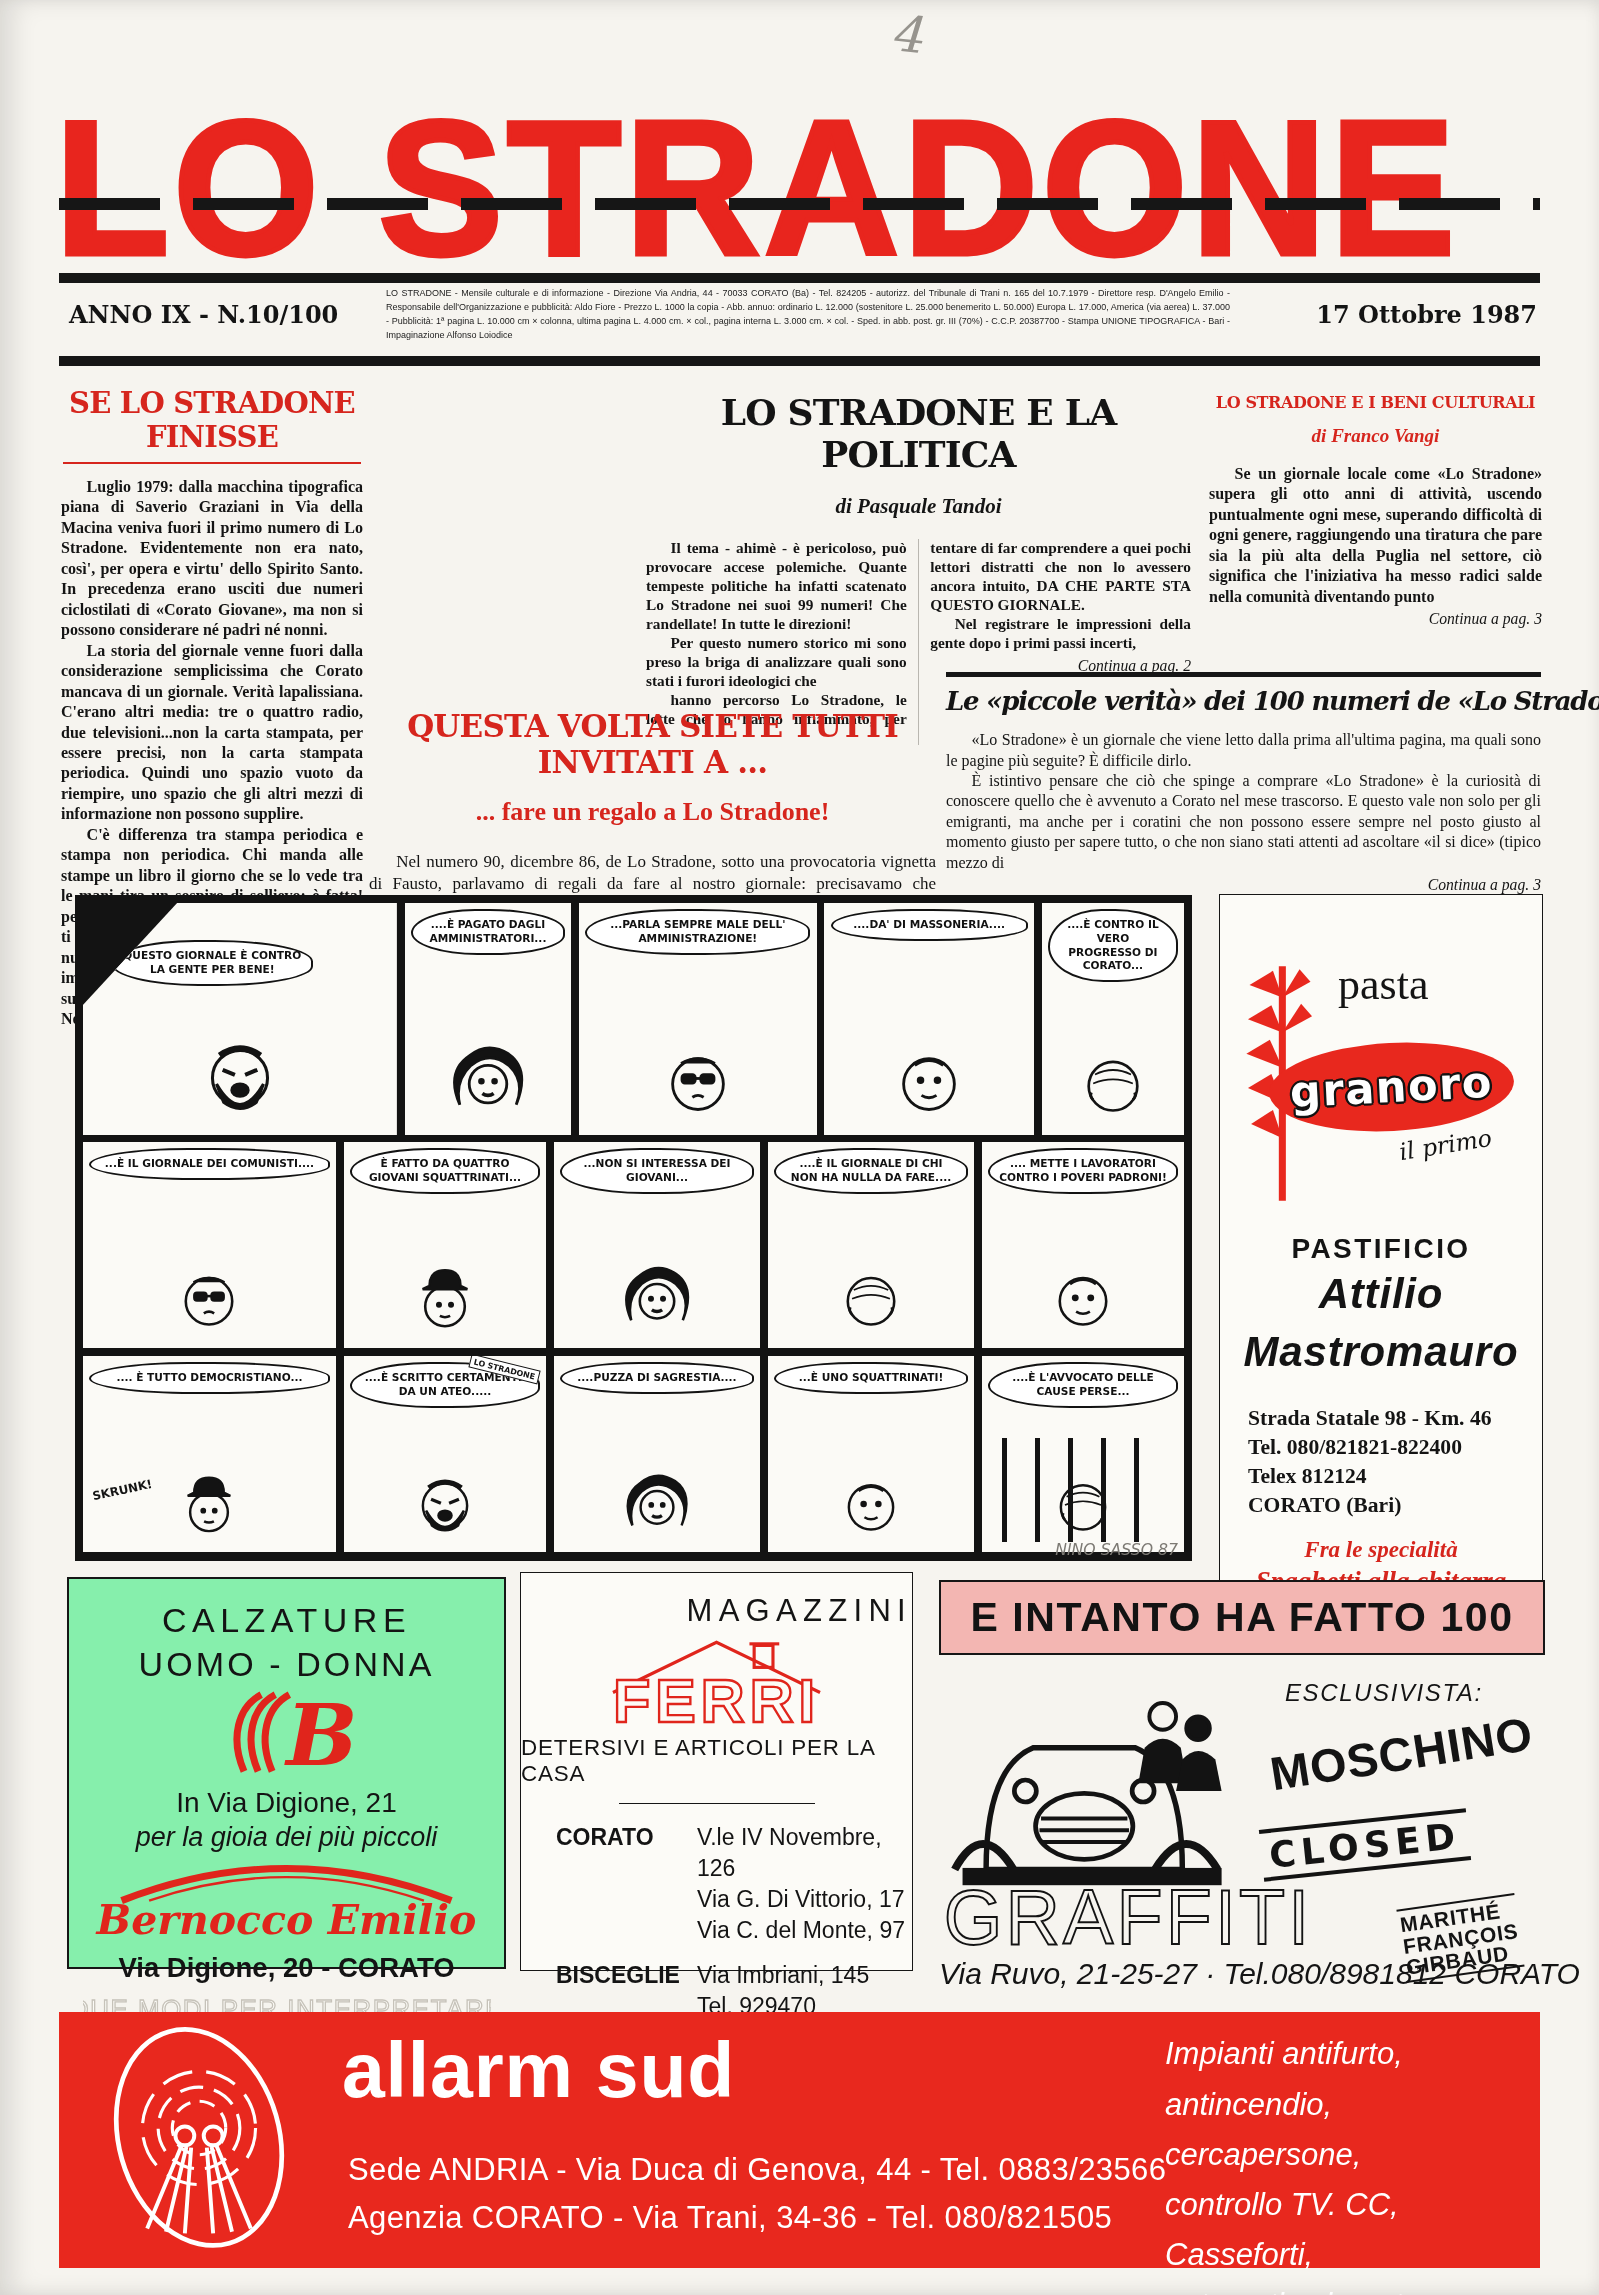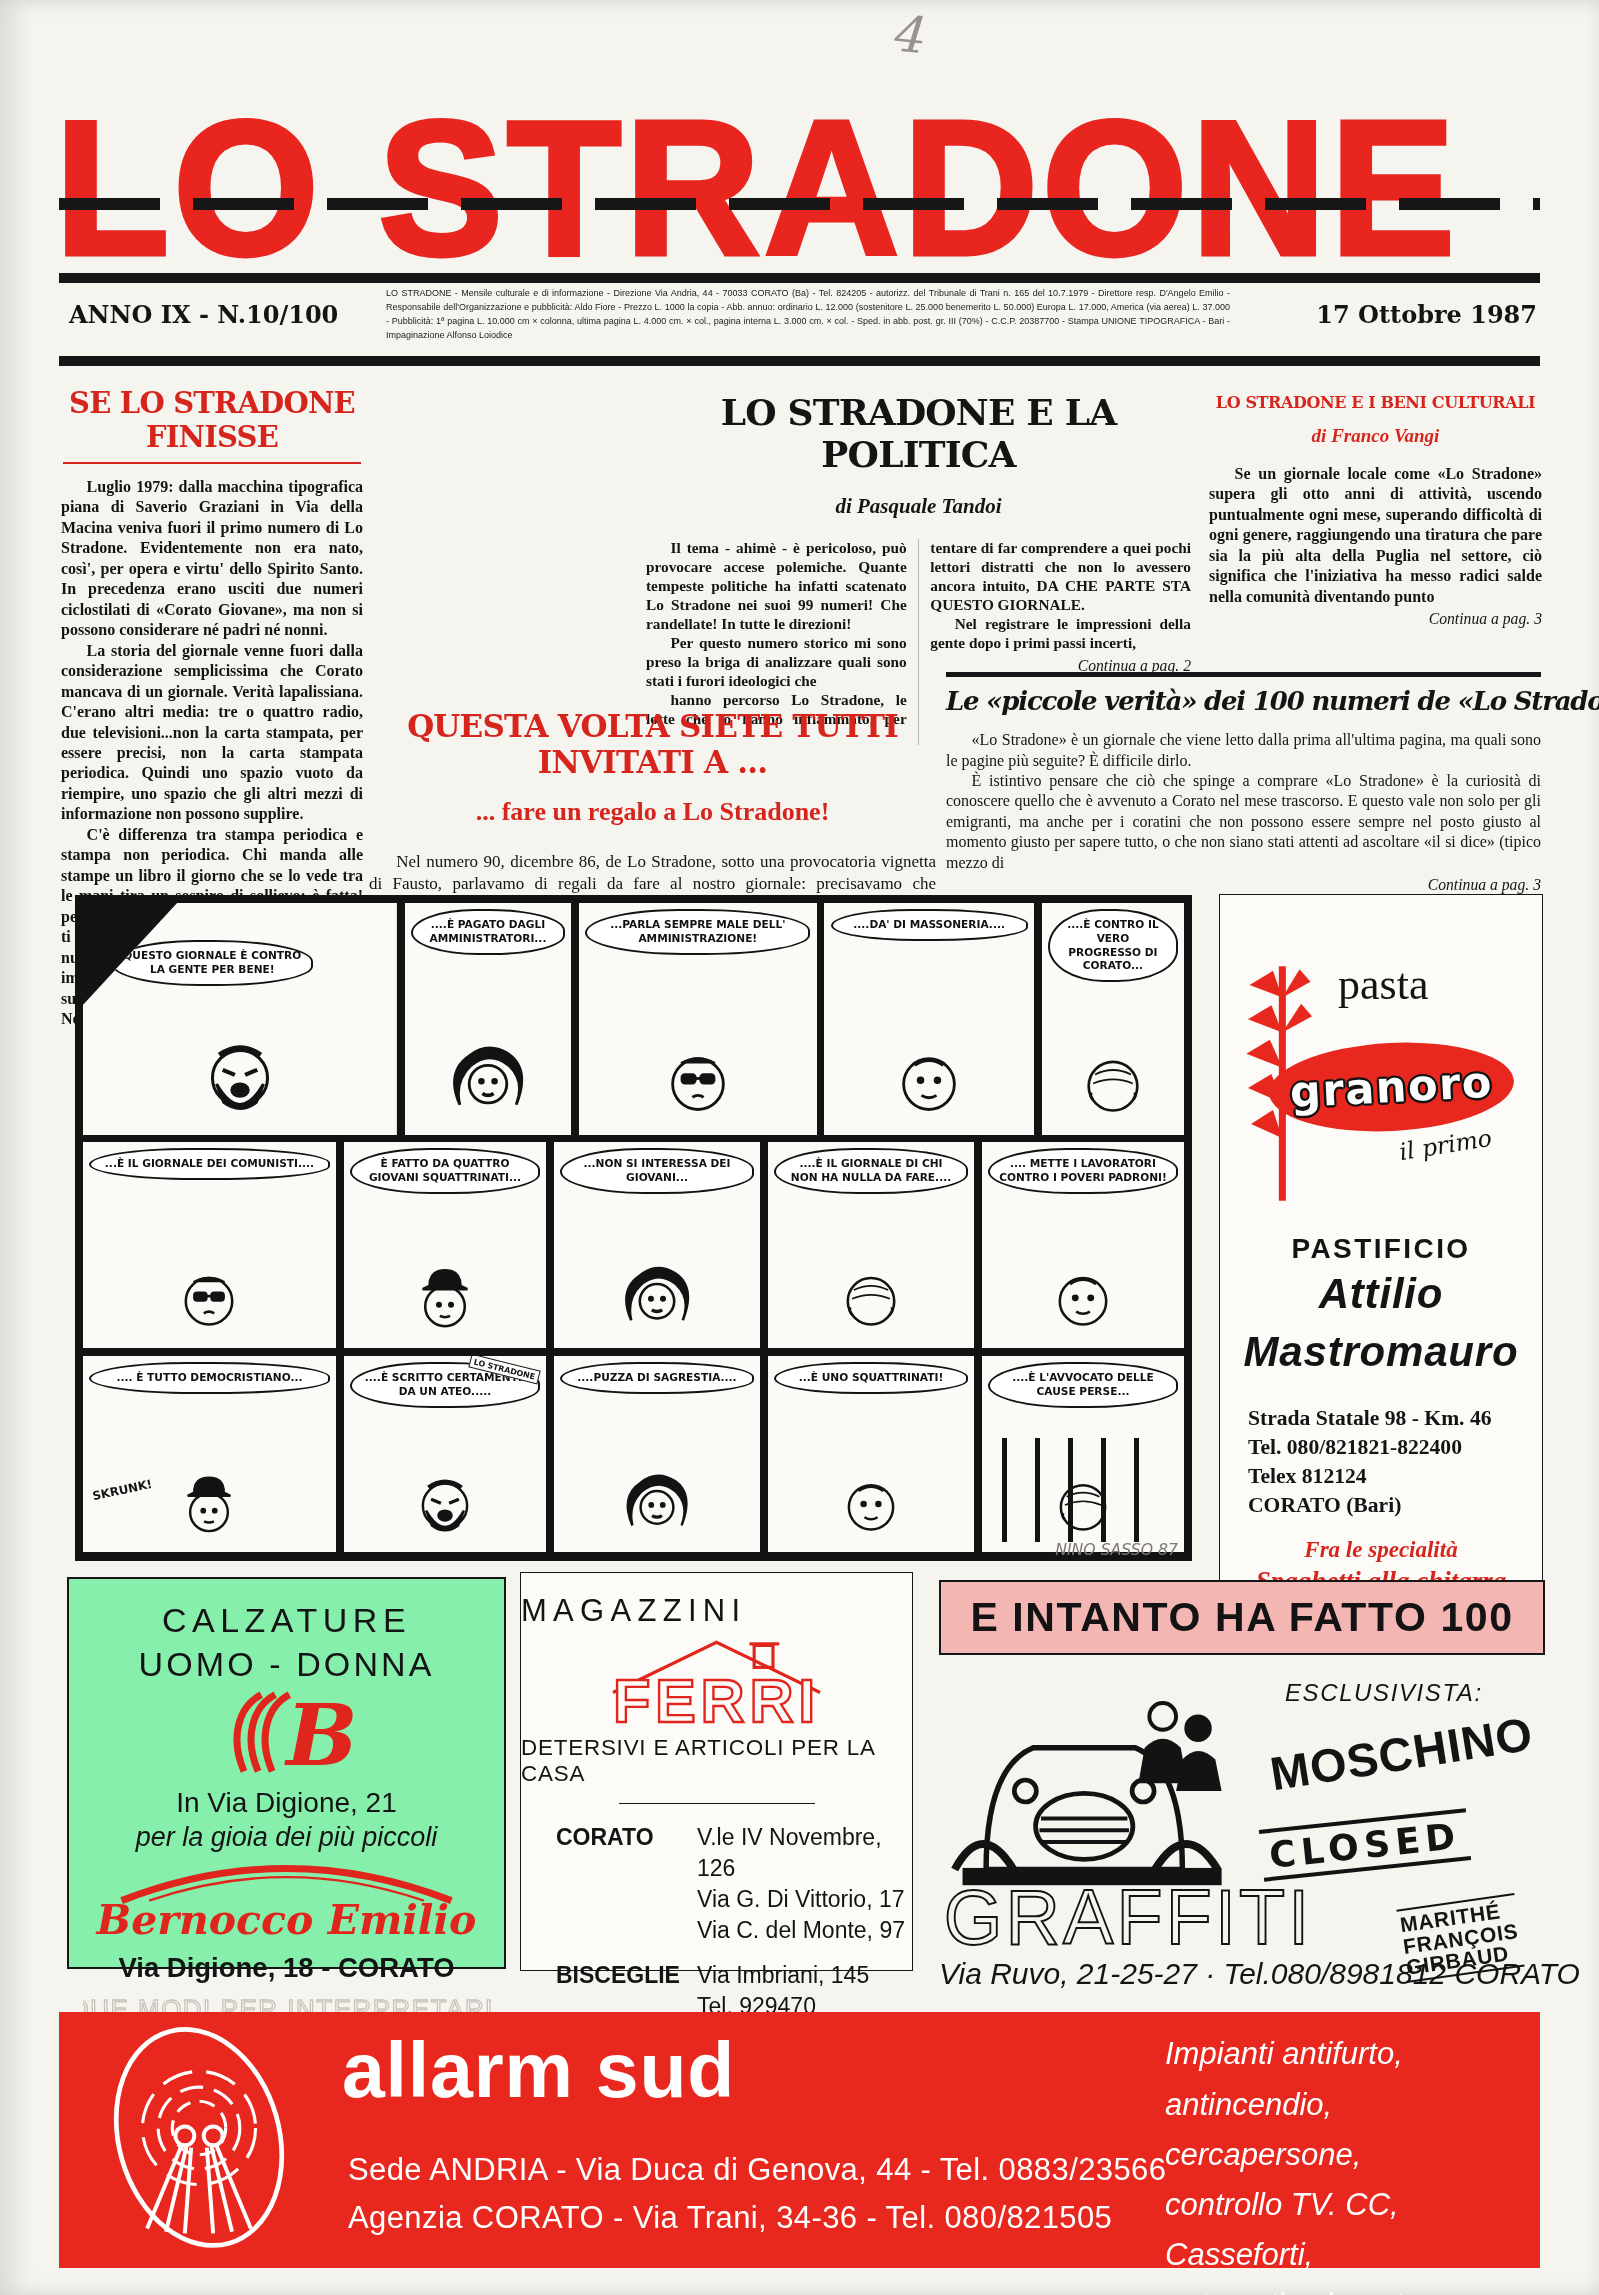--- a/index.html
+++ b/index.html
@@ -82,21 +82,21 @@
     text-align:center;font-family:"Liberation Sans",sans-serif;}
   #ad-calzature .l1{margin-top:22px;font-size:34px;letter-spacing:5.5px;}
   #ad-calzature .l2{margin-top:4.7px;font-size:34px;letter-spacing:3.1px;}
   #calz-line3{margin-top:7.9px;font-size:28px;}
   #calz-line4{font-style:italic;font-size:27px;margin-top:3.1px;}
   #calz-brand{color:#e0251c;font-weight:700;font-style:italic;font-size:41px;font-family:"DejaVu Serif",serif;margin-top:-11px;}
   #calz-line5{font-weight:700;font-size:27.5px;margin-top:7.9px;}
   
   #ad-ferri{left:520px;top:1572px;width:391px;height:397px;background:#fcfbf7;border:1.6px solid #161616;
     font-family:"Liberation Sans",sans-serif;}
-  #ferri-kicker{text-align:left;margin-top:20.4px;font-size:31px;letter-spacing:6.3px;}
+  #ferri-kicker{text-align:right;margin-top:20.4px;font-size:31px;letter-spacing:6.3px;}
   #ferri-line1{text-align:left;font-size:22.4px;letter-spacing:0.8px;margin-top:3.1px;}
   #ferri-div{width:196px;height:1.6px;background:#161616;margin:15.7px auto 17.3px auto;}
   .ferri-row{display:flex;margin:0 0 14px 35px;font-size:23px;line-height:1.35;}
   .ferri-city{width:141px;font-weight:700;flex:0 0 auto;}
   
   #ad-fatto100{left:939px;top:1580px;width:602px;height:71px;background:#f3b6b2;border:2.7px solid #161616;
     display:flex;align-items:center;justify-content:center;font-family:"Liberation Sans",sans-serif;
     font-weight:700;font-size:41px;letter-spacing:1.6px;color:#131313;}
   #ad-graffiti{left:939px;top:1665px;width:605px;height:330px;}
   #graf-esclusivista{left:346px;top:14px;font-family:"Liberation Sans",sans-serif;font-style:italic;font-size:24px;letter-spacing:1.6px;}
@@ -373,21 +373,21 @@
       <path d="M66,104 C48,62 58,22 88,6" stroke="#e0251c" stroke-width="9" fill="none"></path>
       <text x="84" y="96" font-family="DejaVu Serif, serif" font-style="italic" font-weight="bold" font-size="108" fill="#e0251c">B</text>
     </svg>
     <div id="calz-line3">In Via Digione, 21</div>
     <div id="calz-line4">per la gioia dei più piccoli</div>
     <svg width="369" height="46" viewBox="0 0 470 58" style="margin-top:4.7px;">
       <path d="M25,54 Q235,-28 445,54" stroke="#e0251c" stroke-width="9" fill="none"></path>
       <path d="M60,54 Q235,-6 410,54" stroke="#e0251c" stroke-width="3" fill="none"></path>
     </svg>
     <div id="calz-brand">Bernocco Emilio</div>
-    <div id="calz-line5">Via Digione, 18 - CORATO</div>
+    <div id="calz-line5">Via Digione, 20 - CORATO</div>
     <svg width="408" height="79" viewBox="0 0 520 100" style="margin-top:4.7px;">
       <text x="260" y="38" text-anchor="middle" font-family="Liberation Sans, sans-serif" font-size="33" letter-spacing="2" fill="#fcfbf7" stroke="#c6c2b9" stroke-width="1.6">DUE MODI PER INTERPRETARE</text>
       <text x="260" y="86" text-anchor="middle" font-family="Liberation Sans, sans-serif" font-size="33" letter-spacing="2" fill="#fcfbf7" stroke="#c6c2b9" stroke-width="1.6">LA MODA</text>
     </svg>
   </div>
 
   <div class="abs" id="ad-ferri">
     <div id="ferri-kicker">MAGAZZINI</div>
     <svg width="251" height="101" viewBox="0 0 320 128" style="display:block;margin:1.6px auto 0 auto;">
       <polyline points="28,78 160,14 292,78" stroke="#e0251c" stroke-width="4" fill="none"></polyline>

